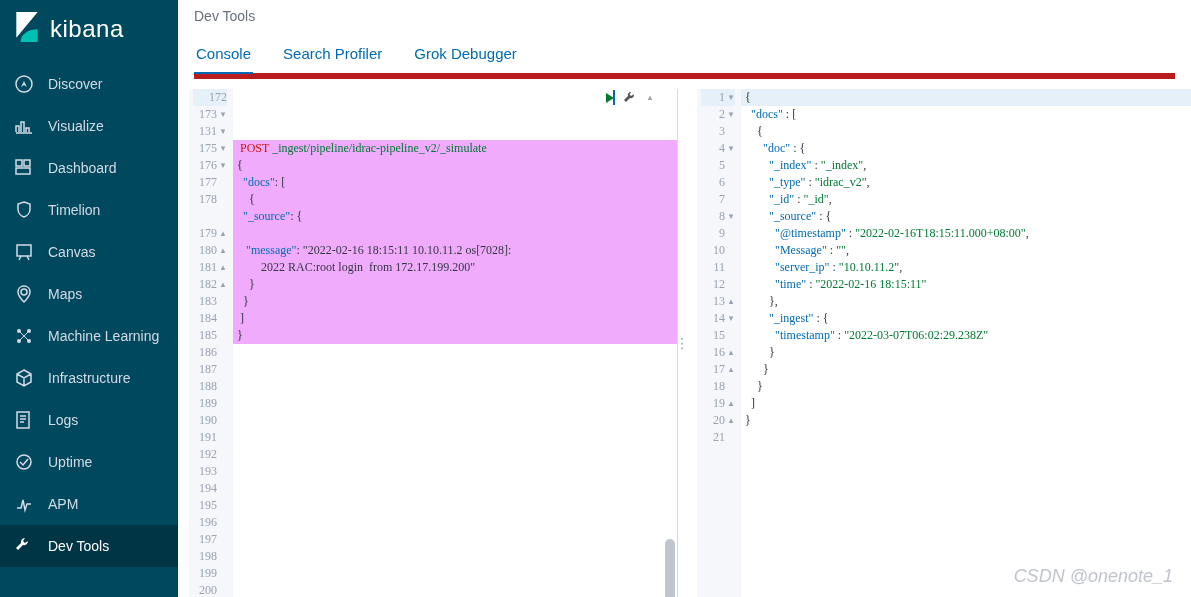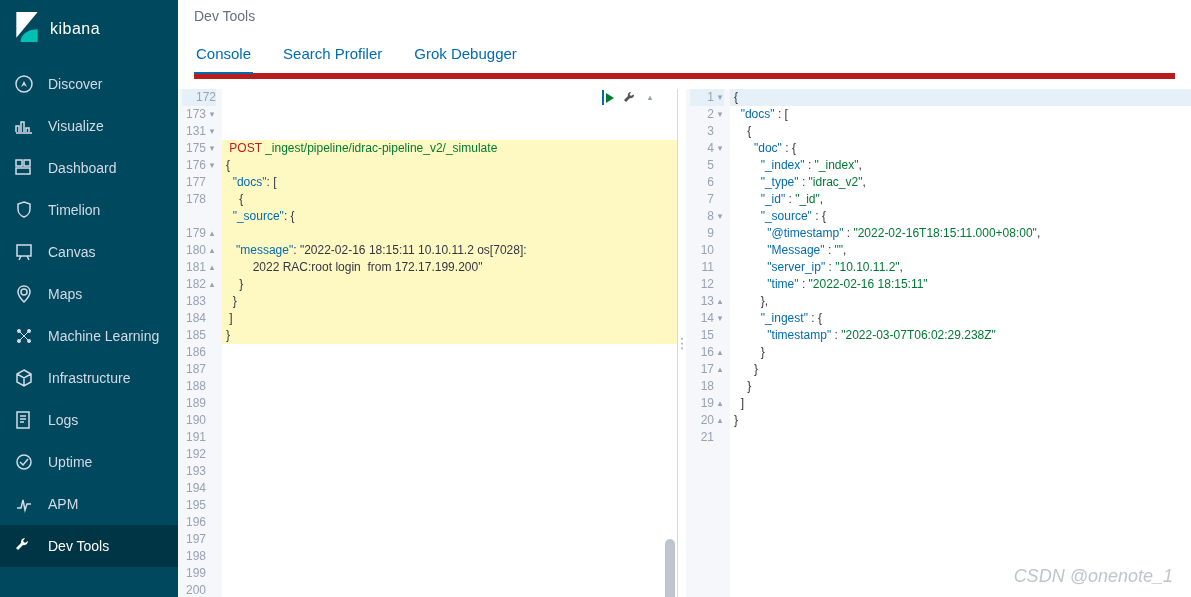--- a/index.html
+++ b/index.html
@@ -1,40 +1,40 @@
 <!DOCTYPE html>
 <html><head>
 <meta charset="utf-8">
 <style>
 * { margin: 0; padding: 0; box-sizing: border-box; }
 body { font-family: -apple-system, BlinkMacSystemFont, "Segoe UI", Helvetica, Arial, sans-serif; font-size: 14px; color: #343741; overflow: hidden; width: 1191px; height: 597px; }
 .app { display: flex; height: 597px; }
 .sidebar { width: 178px; background: #00485d; color: #fff; display: flex; flex-direction: column; flex-shrink: 0; }
 .logo { display: flex; align-items: center; padding: 12px 14px 18px 14px; gap: 10px; }
-.logo-text { font-size: 16px; font-weight: 400; letter-spacing: 0.5px; }
+.logo-text { font-size: 24px; font-weight: 400; letter-spacing: 0.5px; }
 .nav { flex: 1; }
 .nav-item { display: flex; align-items: center; gap: 14px; padding: 11px 14px; color: #d3dae6; cursor: pointer; font-size: 14px; }
 .nav-item.active { background: #003545; color: #fff; }
 .nav-item .icon { width: 20px; height: 20px; display: flex; align-items: center; justify-content: center; flex-shrink: 0; }
 .main { flex: 1; display: flex; flex-direction: column; background: #fff; min-width: 0; }
 .header { padding: 8px 16px 0 16px; }
 .title { font-size: 14px; color: #69707d; margin-bottom: 12px; }
 .tabs { display: flex; gap: 28px; border-bottom: 6px solid #b91c1c; }
 .tab { padding: 8px 2px 10px 2px; color: #006bb4; cursor: pointer; font-size: 15px; border-bottom: 2px solid transparent; position: relative; top: 1px; }
 .tab.active { border-bottom-color: #006bb4; }
 .editor-wrap { flex: 1; display: flex; min-height: 0; padding-top: 10px; }
-.pane { flex: 1; display: flex; position: relative; min-width: 0; font-family: Liberation Sans, sans-serif; font-size: 12px; line-height: 17px; }
+.pane { flex: 1; display: flex; position: relative; min-width: 0; font-family: Liberation Serif, serif; font-size: 12px; line-height: 17px; padding-left: 11px; }
 .pane-left { flex: 0 0 500px; border-right: 1px solid #d3dae6; position: relative; }
 .gutter { background: #f5f7fa; color: #98a2b3; padding: 0 6px 0 4px; text-align: right; user-select: none; min-width: 44px; }
 .gutter .ln { display: flex; justify-content: flex-end; align-items: center; height: 17px; gap: 2px; }
 .fold { font-size: 9px; color: #98a2b3; width: 8px; text-align: center; }
 .code { flex: 1; white-space: pre; overflow: hidden; position: relative; }
 .code .line { height: 17px; padding-left: 4px; }
 .hl-line { background: #e6f0f8; }
-.req-block .line { background: #fef9c3; }
+.req-block .line { background: #f0abfc; }
 .t-method { color: #c41a16; }
 .t-url { color: #007a33; }
 .t-key { color: #006bb4; }
 .t-str { color: #007a33; }
 .actions { position: absolute; top: 0; right: 20px; display: flex; gap: 6px; align-items: center; height: 17px; z-index: 2; }
 .action-btn { width: 14px; height: 14px; cursor: pointer; color: #555; display: flex; align-items: center; justify-content: center; }
 .splitter { width: 8px; display: flex; align-items: center; justify-content: center; color: #98a2b3; cursor: col-resize; }
 .scroll-thumb { position: absolute; right: 2px; width: 10px; background: #c0c4cc; border-radius: 5px; }
 .watermark { position: absolute; right: 18px; bottom: 10px; color: #c0c4cc; font-size: 18px; font-style: italic; }
 .cursor { position: absolute; width: 2px; height: 15px; background: #006bb4; }

